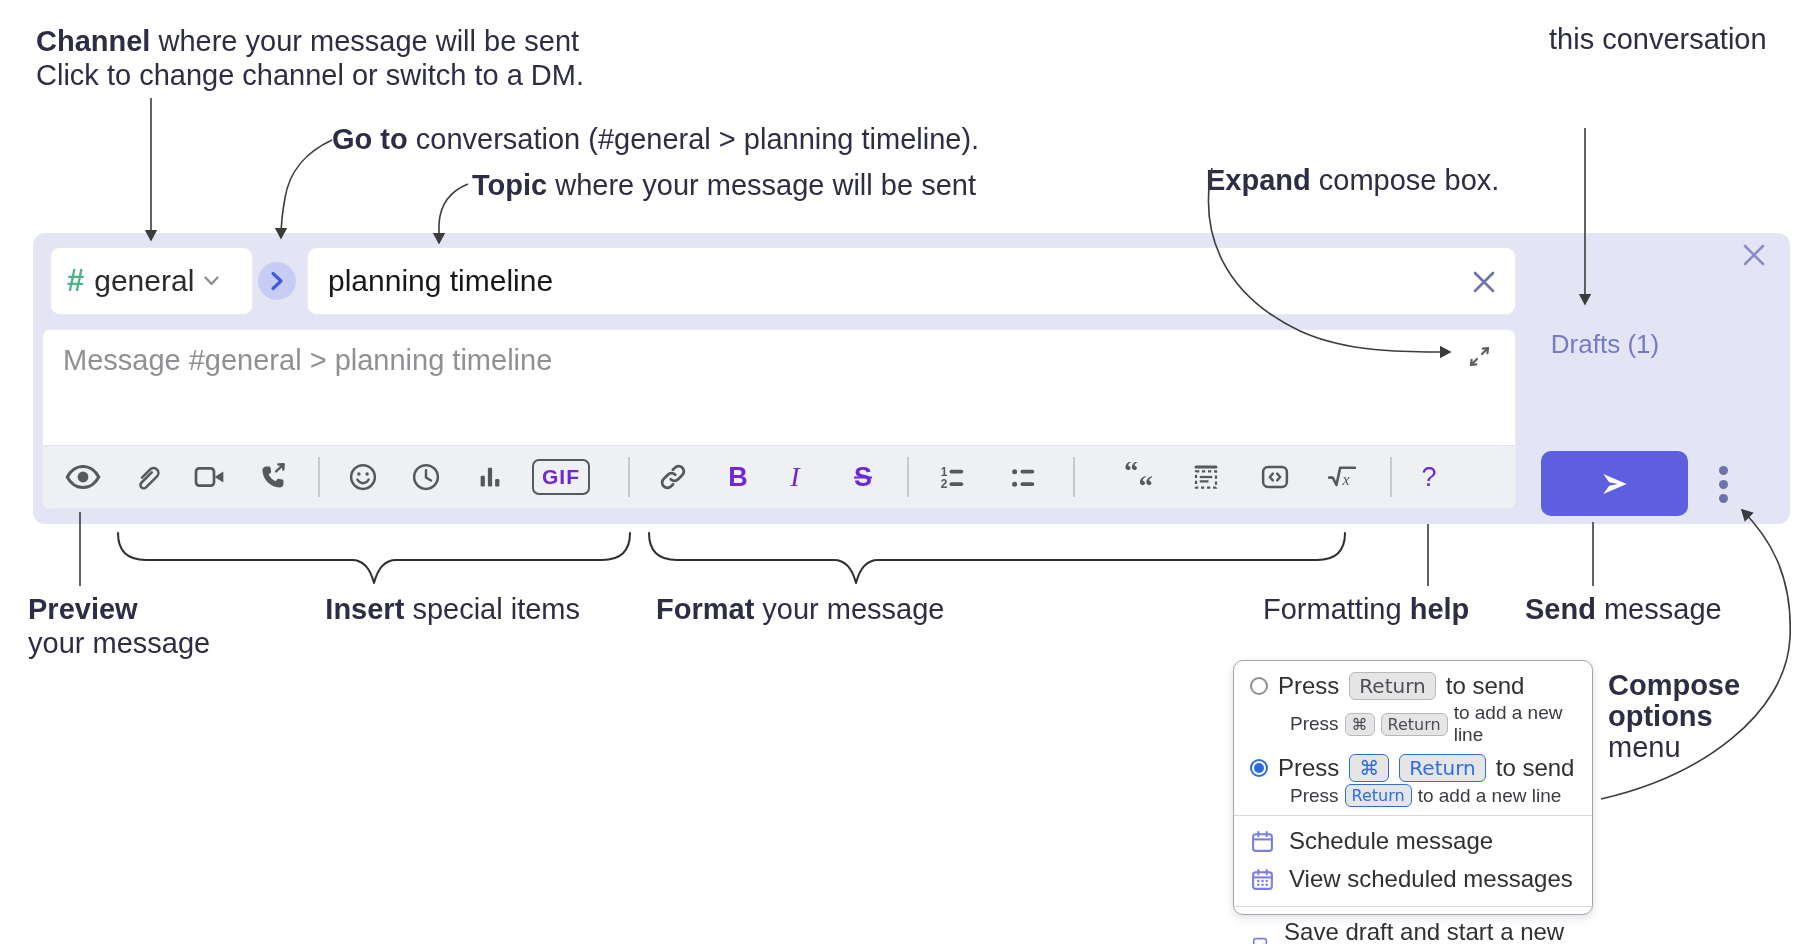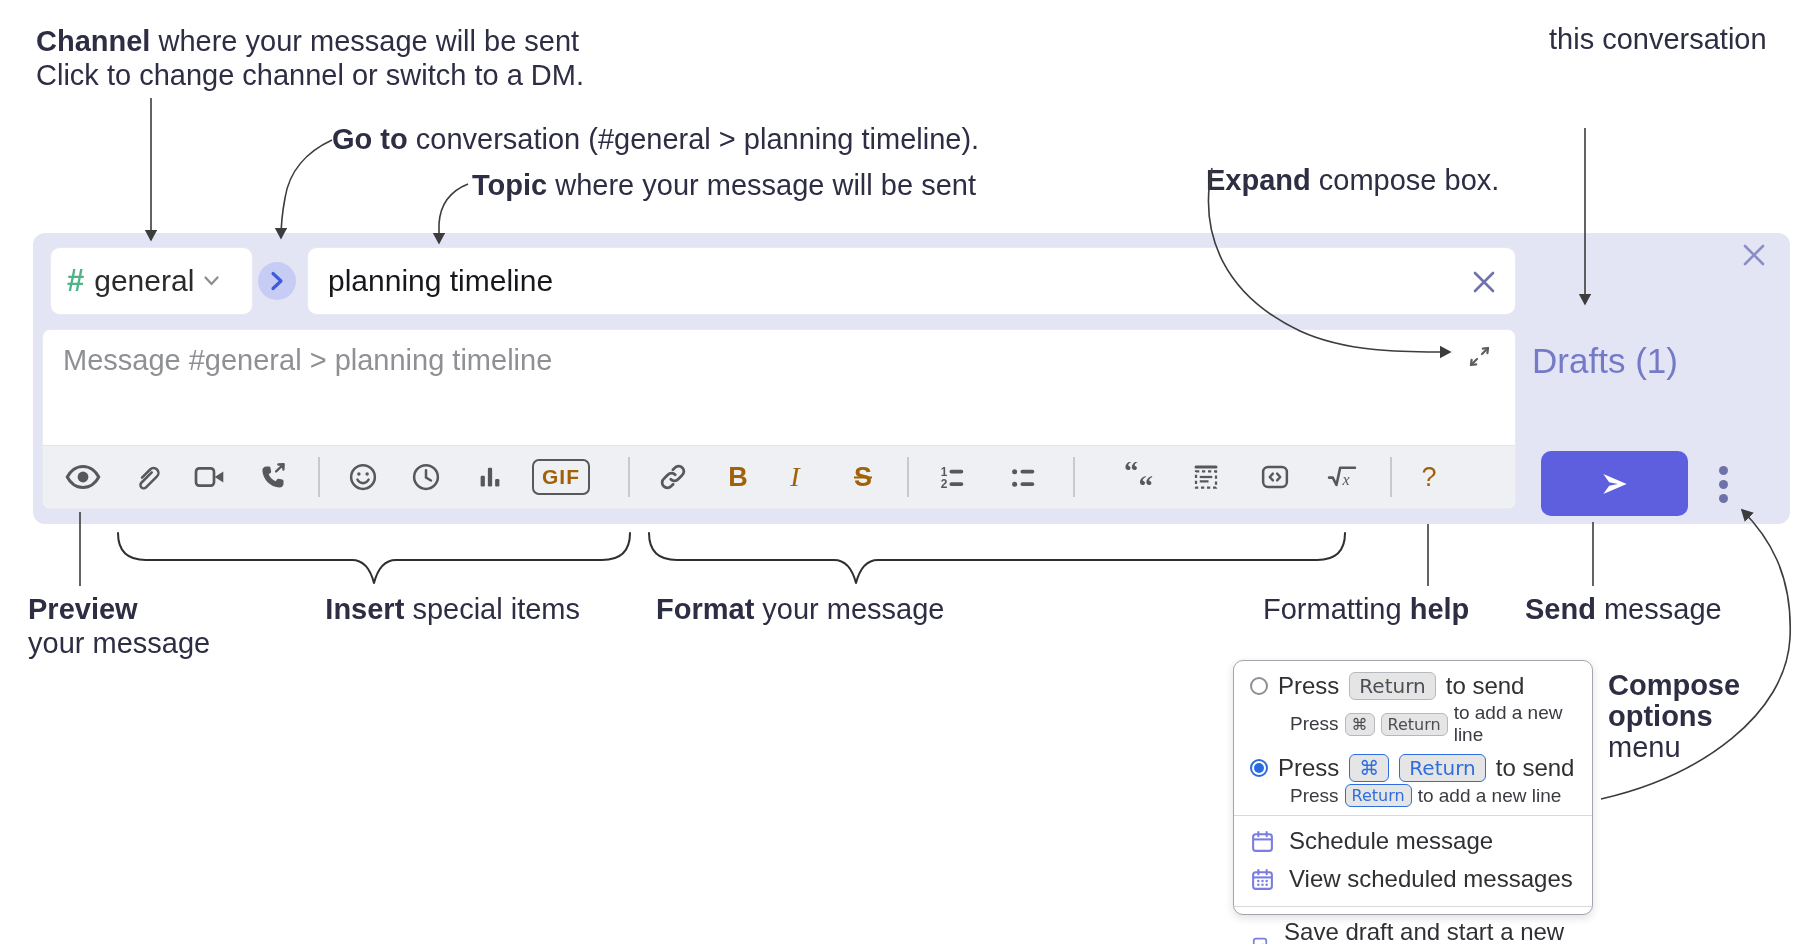--- a/index.html
+++ b/index.html
@@ -20,28 +20,28 @@
   #channel-box .chname{font-size:30px;color:#2b2b2b;}
   #goto-btn{position:absolute;left:225px;top:29px;width:38px;height:38px;border-radius:50%;background:#c7ccf5;display:flex;align-items:center;justify-content:center;}
   #topic-box{left:274px;top:14px;width:1209px;height:68px;display:flex;align-items:center;padding:0 20px;}
   #topic-box .tval{font-size:30px;color:#17171c;}
   #topic-clear{position:absolute;right:18px;top:21px;cursor:pointer;}
   #compose-close{position:absolute;left:1707px;top:8px;}
   #msg-area{position:absolute;left:9px;top:96px;width:1474px;height:180px;background:#fff;border:1px solid #e9e9f0;border-radius:8px;box-sizing:border-box;}
   #placeholder{position:absolute;left:20px;top:14px;font-size:29px;color:#8f9094;}
   #expand-btn{position:absolute;right:22px;top:13px;}
   #toolbar{position:absolute;left:0;bottom:0;width:100%;height:62px;background:#eef0f3;border-top:1px solid #e3e4e9;border-radius:0 0 8px 8px;}
-  .tbi{position:absolute;top:50%;transform:translate(-50%,-50%);color:#a16207;display:flex;align-items:flex-end;justify-content:center;}
+  .tbi{position:absolute;top:50%;transform:translate(-50%,-50%);color:#6d28d9;display:flex;align-items:flex-end;justify-content:center;}
   .tbdiv{position:absolute;top:11px;width:2px;height:40px;background:#c7c9cd;}
   .glyphB{font-size:27px;font-weight:700;}
   .glyphI{font-size:28px;font-style:italic;font-family:"Liberation Serif",serif;}
   .glyphS{font-size:27px;font-weight:600;text-decoration:line-through;}
   .glyphQ{font-size:27px;font-weight:500;}
   .gifbox{border:2.5px solid #56585c;border-radius:7px;padding:4px 8px;font-size:21px;font-weight:600;letter-spacing:1px;}
-  #drafts-link{position:absolute;left:1487px;top:96px;width:170px;text-align:center;font-size:35px;color:#747ac8;cursor:pointer;margin-top:12px;}
+  #drafts-link{position:absolute;left:1487px;top:96px;width:170px;text-align:center;font-size:26px;color:#747ac8;cursor:pointer;}
   #send-btn{position:absolute;left:1508px;top:218px;width:147px;height:65px;border-radius:10px;background:#5e5fdf;display:flex;align-items:center;justify-content:center;cursor:pointer;}
   #compose-opts-btn{position:absolute;left:1677px;top:228px;width:26px;height:46px;display:flex;flex-direction:column;align-items:center;justify-content:center;gap:5px;cursor:pointer;}
   #compose-opts-btn i{width:9px;height:9px;border-radius:50%;background:#6f72a8;}
   
   #popup{left:1233px;top:660px;width:360px;height:255px;background:#fff;border:1.5px solid #a3a4ad;border-radius:10px;box-shadow:0 3px 8px rgba(40,40,60,.15);box-sizing:border-box;padding:11px 0 0 16px;}
   .prow{display:flex;align-items:center;gap:10px;font-size:24px;color:#2f3033;}
   .psub{margin:2px 0 8px 40px;font-size:19px;color:#3a3b40;display:flex;align-items:center;gap:6px;}
   .radio{width:18px;height:18px;border-radius:50%;border:2px solid #8d8f94;box-sizing:border-box;flex:0 0 auto;}
   .radio.sel{border-color:#2b6be0;position:relative;}
   .radio.sel::after{content:"";position:absolute;left:2px;top:2px;width:10px;height:10px;border-radius:50%;background:#2b6be0;}

